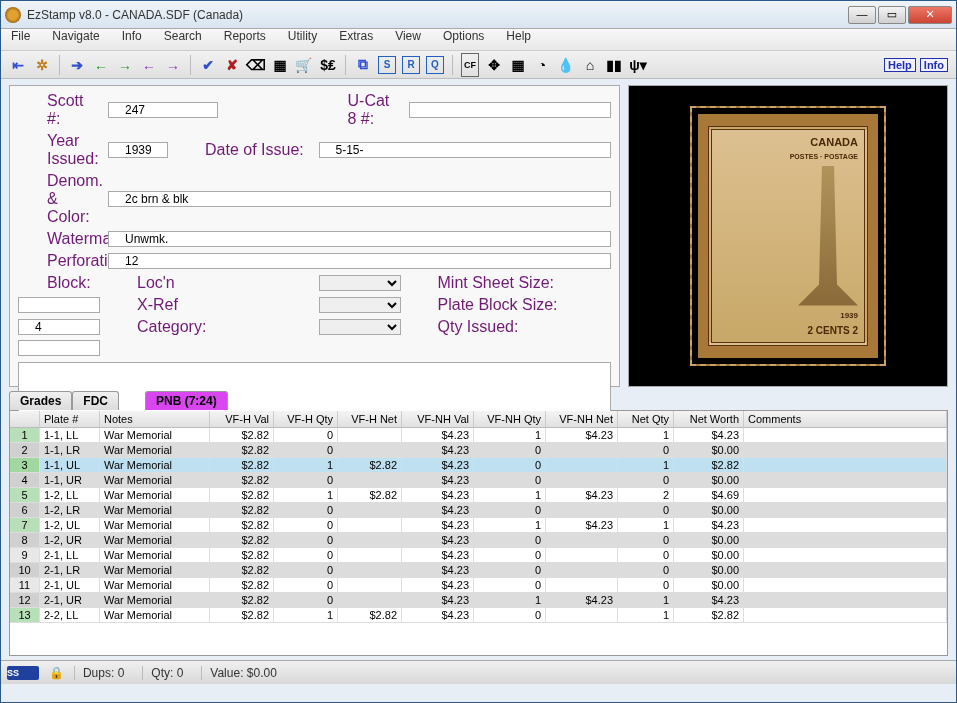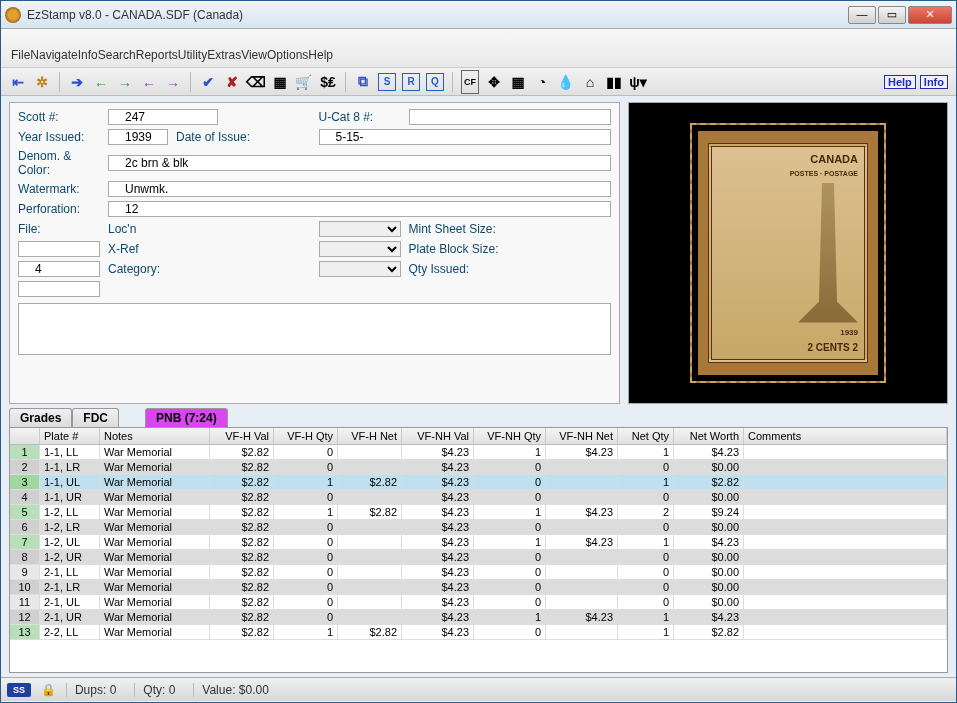--- a/index.html
+++ b/index.html
@@ -3,34 +3,34 @@
 <meta charset="utf-8">
 <style>
 * { box-sizing: border-box; margin: 0; padding: 0; font-family: "Segoe UI", Tahoma, sans-serif; font-size: 12px; }
 body { background: #e8eef5; width: 957px; height: 703px; overflow: hidden; border: 1px solid #2a5a8a; }
 .titlebar { height: 28px; background: linear-gradient(#f0f4f8, #d8e4f0); display: flex; align-items: center; padding: 0 4px; border-bottom: 1px solid #aaa; }
 .titlebar .app-icon { width: 16px; height: 16px; background: radial-gradient(circle, #e2a030 40%, #8a5a10 80%); border-radius: 50%; margin-right: 6px; }
 .titlebar .title-text { flex: 1; color: #333; }
 .win-btns { display: flex; gap: 2px; }
 .win-btn { width: 28px; height: 18px; border: 1px solid #888; border-radius: 2px; background: linear-gradient(#f4f4f4,#d0d0d0); text-align: center; font-size: 11px; line-height: 14px; }
 .win-btn.close { background: linear-gradient(#e76,#c43); color: #fff; width: 44px; }
-.menubar { height: 22px; background: linear-gradient(#f8f8f8,#e8e8e8); padding: 19px 10px; display: flex; gap: 0; border-bottom: 1px solid #ccc; }
+.menubar { height: 22px; background: linear-gradient(#f8f8f8,#e8e8e8); padding: 0 10px; display: flex; gap: 22px; border-bottom: 1px solid #ccc; }
 .menubar span { color: #333; cursor: default; }
 .toolbar { height: 28px; background: linear-gradient(#f2f2f2,#e0e0e0); border-bottom: 1px solid #bbb; display: flex; align-items: center; padding: 0 8px; gap: 6px; }
 .tb-icon { width: 18px; height: 18px; display: inline-flex; align-items: center; justify-content: center; font-size: 14px; font-weight: bold; }
 .sep { width: 1px; height: 20px; background: #bbb; margin: 0 2px; }
 .arrow-blue { color: #3050d0; }
 .arrow-green { color: #20a020; }
 .arrow-purple { color: #9030c0; }
 .help-box { margin-left: auto; display: flex; gap: 4px; }
 .help-btn { border: 1px solid #2030b0; padding: 0 3px; color: #2030b0; font-weight: bold; font-size: 11px; background: #f0f0ff; }
 .content-row { display: flex; height: 308px; padding: 6px 8px 0 8px; gap: 8px; }
 .form-panel { flex: 1; border: 1px solid #aaa; background: #f8f8f8; padding: 6px 8px; }
 .form-grid { display: grid; grid-template-columns: 82px 1fr 82px 1fr; gap: 4px 8px; align-items: center; }
-.form-grid label { font-size: 12px; color: #0c4a6e; }
+.form-grid label { font-size: 16px; color: #701a75; margin-left: 29px; }
 .form-grid input, .form-grid select { border: 1px solid #aaa; height: 16px; padding: 1px 16px; font-size: 12px; width: 100%; }
 .span3 { grid-column: 2 / 5; }
 .notes-box { margin-top: 6px; border: 1px solid #aaa; height: 52px; background: #fff; }
 .image-panel { width: 320px; border: 1px solid #aaa; background: #000; display: flex; align-items: center; justify-content: center; }
 .stamp-frame { width: 196px; height: 260px; background: #a87838; border: 2px dashed #c8a468; display: flex; align-items: center; justify-content: center; box-shadow: 0 0 0 6px #000 inset; }
 .stamp-inner { width: 160px; height: 220px; background: linear-gradient(#dcc090,#c8a868); border: 4px double #5a3010; display: flex; flex-direction: column; align-items: flex-end; justify-content: space-between; padding: 6px; color: #4a2808; font-weight: bold; }
 .stamp-inner .monument { width: 60px; height: 140px; background: linear-gradient(#b0945c,#8a6a38); clip-path: polygon(40% 0,60% 0,65% 85%,100% 100%,0 100%,35% 85%); }
 .tabs-row { display: flex; padding: 0 8px; gap: 0; margin-top: 4px; }
 .tab { border: 1px solid #999; border-bottom: none; padding: 2px 10px; background: linear-gradient(#f0f0f0,#dcdcdc); border-radius: 3px 3px 0 0; font-weight: bold; }
 .tab.active { background: #d946ef; margin-left: 26px; }
@@ -39,21 +39,21 @@
 .grid-head > div { border-right: 1px solid #ccc; padding: 2px 4px; background: linear-gradient(#f4f4f4,#e0e0e0); border-bottom: 1px solid #bbb; font-size: 11px; white-space: nowrap; overflow: hidden; }
 .grid-body { flex: 1; overflow-y: scroll; overflow-x: scroll; background: #fff; }
 .grid-row > div { border-right: 1px solid #ddd; border-bottom: 1px solid #ddd; padding: 1px 4px; font-size: 11px; white-space: nowrap; overflow: hidden; }
 .grid-row.alt { background: #dcdcdc; }
 .grid-row.sel { background: #bfe0f0; }
 .grid-row .rownum { background: #b8e0b8; text-align: center; }
 .grid-row.alt .rownum { background: #d0d0d0; }
 .grid-row.sel .rownum { background: #a0d8a0; }
 .num { text-align: right; }
 .statusbar { height: 24px; background: linear-gradient(#f0f0f0,#d8d8d8); border-top: 1px solid #aaa; display: flex; align-items: center; padding: 0 6px; gap: 10px; font-size: 11px; color: #333; margin-top: 4px; }
-.status-icon { width: 24px; height: 14px; background: #2040a0; color: #fff; font-size: 9px; text-align: center; line-height: 14px; font-weight: bold; border-radius: 2px; }
+.status-icon { width: 32px; height: 14px; background: #2040a0; color: #fff; font-size: 9px; line-height: 14px; font-weight: bold; border-radius: 2px; }
 .status-item { border-left: 1px solid #bbb; padding: 0 8px; }
 </style>
 </head>
 <body>
 
 <div class="titlebar">
   <div class="app-icon"></div>
   <div class="title-text">EzStamp v8.0 - CANADA.SDF (Canada)</div>
   <div class="win-btns">
     <div class="win-btn">—</div>
@@ -128,21 +128,21 @@
 
       <label>Denom. &amp; Color:</label>
       <input class="span3" value="2c brn &amp; blk" style="">
 
       <label>Watermark:</label>
       <input class="span3" value="Unwmk." style="">
 
       <label>Perforation:</label>
       <input class="span3" value="12" style="">
 
-      <label>File:</label>
+      <label>Block:</label>
 
       <label>Loc'n</label>
       <select></select>
       <label>Mint Sheet Size:</label>
       <input value="" style="">
 
       <label>X-Ref</label>
       <select></select>
       <label>Plate Block Size:</label>
       <input value="4" style="">
@@ -250,21 +250,21 @@
         <div class="rownum">5</div>
         <div>1-2, LL</div>
         <div>War Memorial</div>
         <div class="num">$2.82</div>
         <div class="num">1</div>
         <div class="num">$2.82</div>
         <div class="num">$4.23</div>
         <div class="num">1</div>
         <div class="num">$4.23</div>
         <div class="num">2</div>
-        <div class="num">$9.24</div>
+        <div class="num">$4.69</div>
         <div></div>
       </div>
       <div class="grid-row alt">
         <div class="rownum" style="background: rgb(208, 208, 208);">6</div>
         <div>1-2, LR</div>
         <div>War Memorial</div>
         <div class="num">$2.82</div>
         <div class="num">0</div>
         <div class="num"></div>
         <div class="num">$4.23</div>

